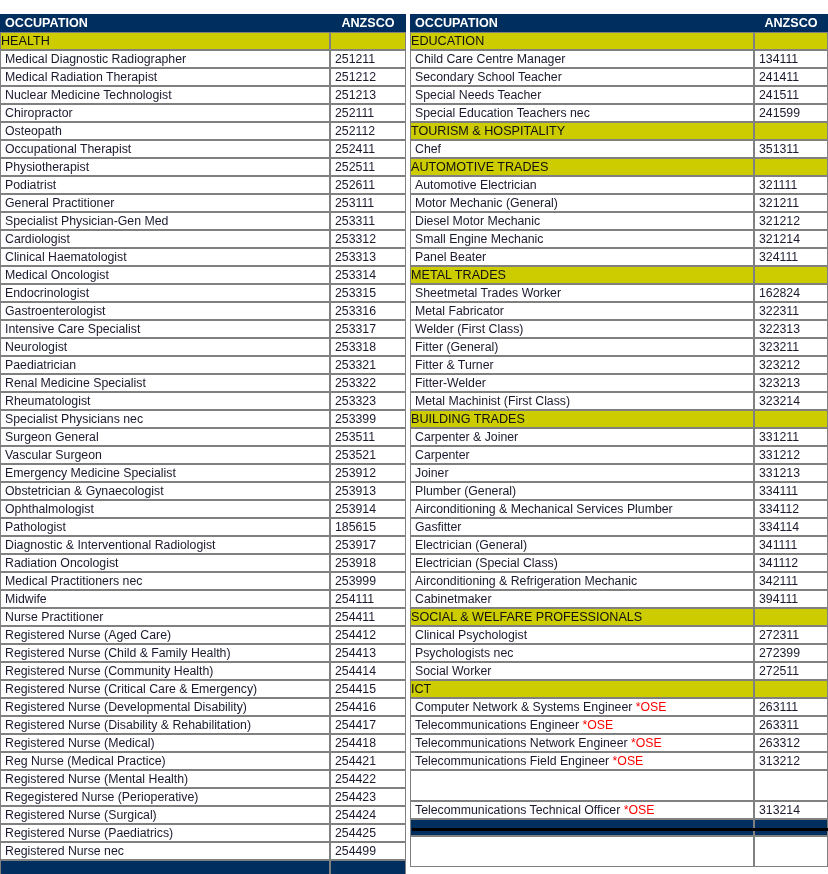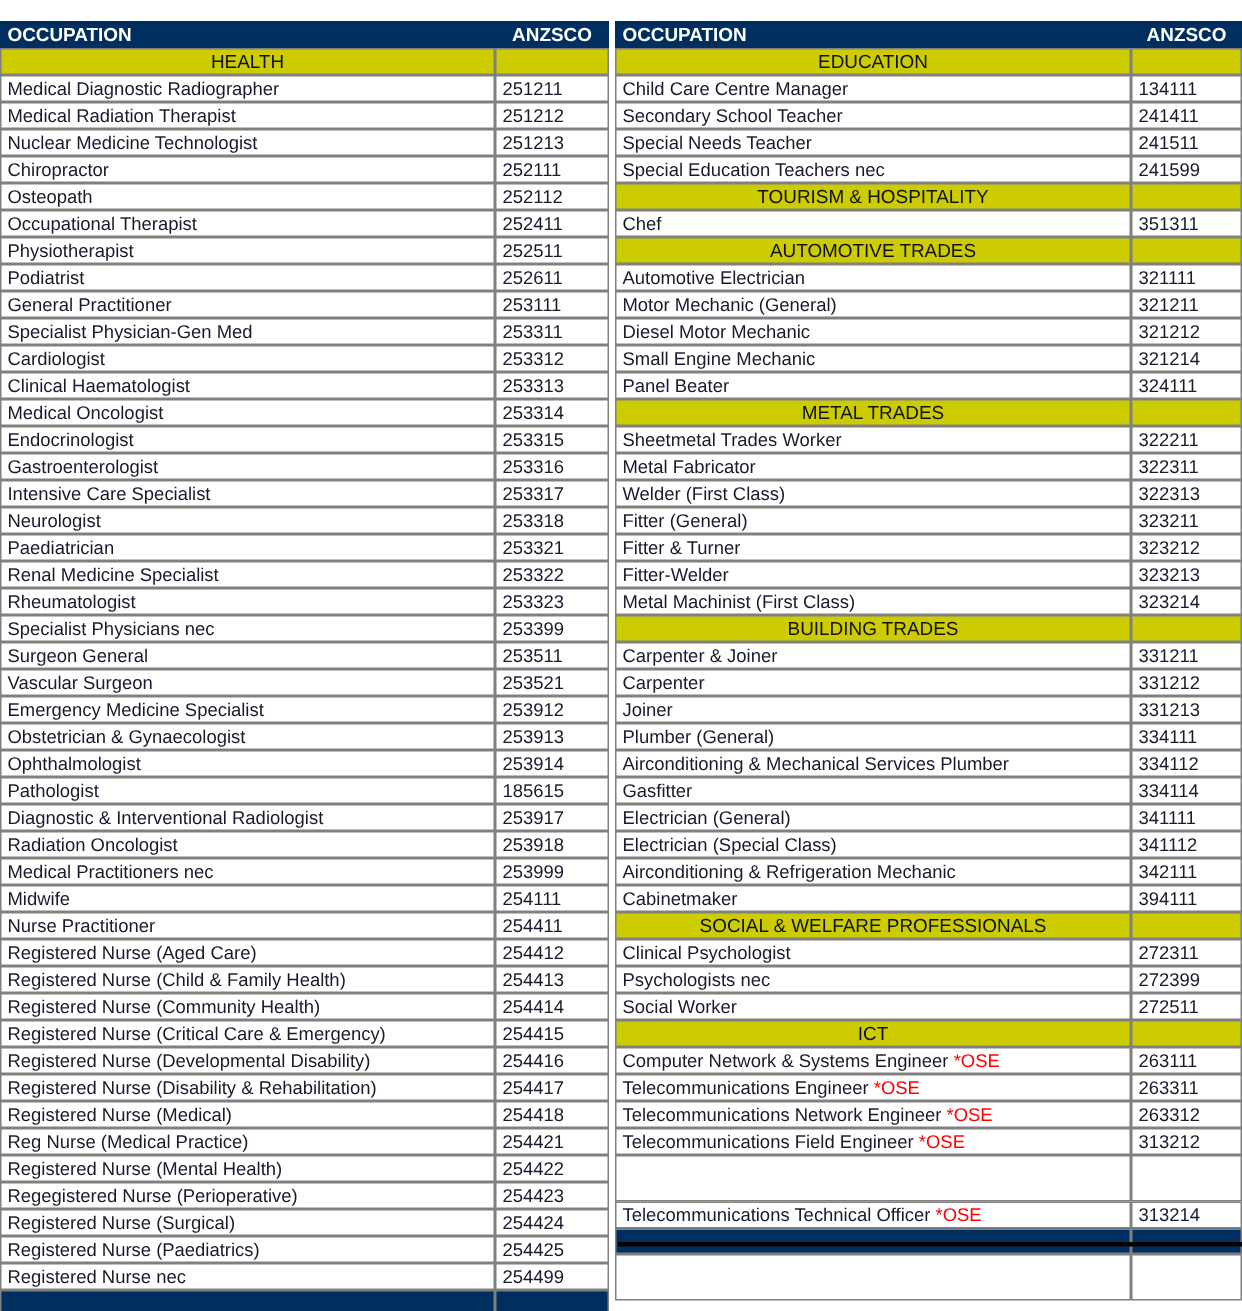--- a/index.html
+++ b/index.html
@@ -62,21 +62,20 @@
   }
   tr.hdr td.code {
     text-align: center;
     padding: 0;
     margin-top: 36px;
   }
   
   tr.cat td {
     background: #cccc00;
     color: #111111;
-    text-align: center;
     font-size: 12.6px;
     padding: 0;
   }
   tr.cat td.code {
     background: #cccc00;
   }
   
   td.code {
     text-align: center;
     padding: 0;
@@ -371,21 +370,21 @@
         <tr>
           <td>Panel Beater</td>
           <td class="code">324111</td>
         </tr>
         <tr class="cat">
           <td>METAL TRADES</td>
           <td class="code"></td>
         </tr>
         <tr>
           <td>Sheetmetal Trades Worker</td>
-          <td class="code">322211</td>
+          <td class="code">162824</td>
         </tr>
         <tr>
           <td>Metal Fabricator</td>
           <td class="code">322311</td>
         </tr>
         <tr>
           <td>Welder (First Class)</td>
           <td class="code">322313</td>
         </tr>
         <tr>

